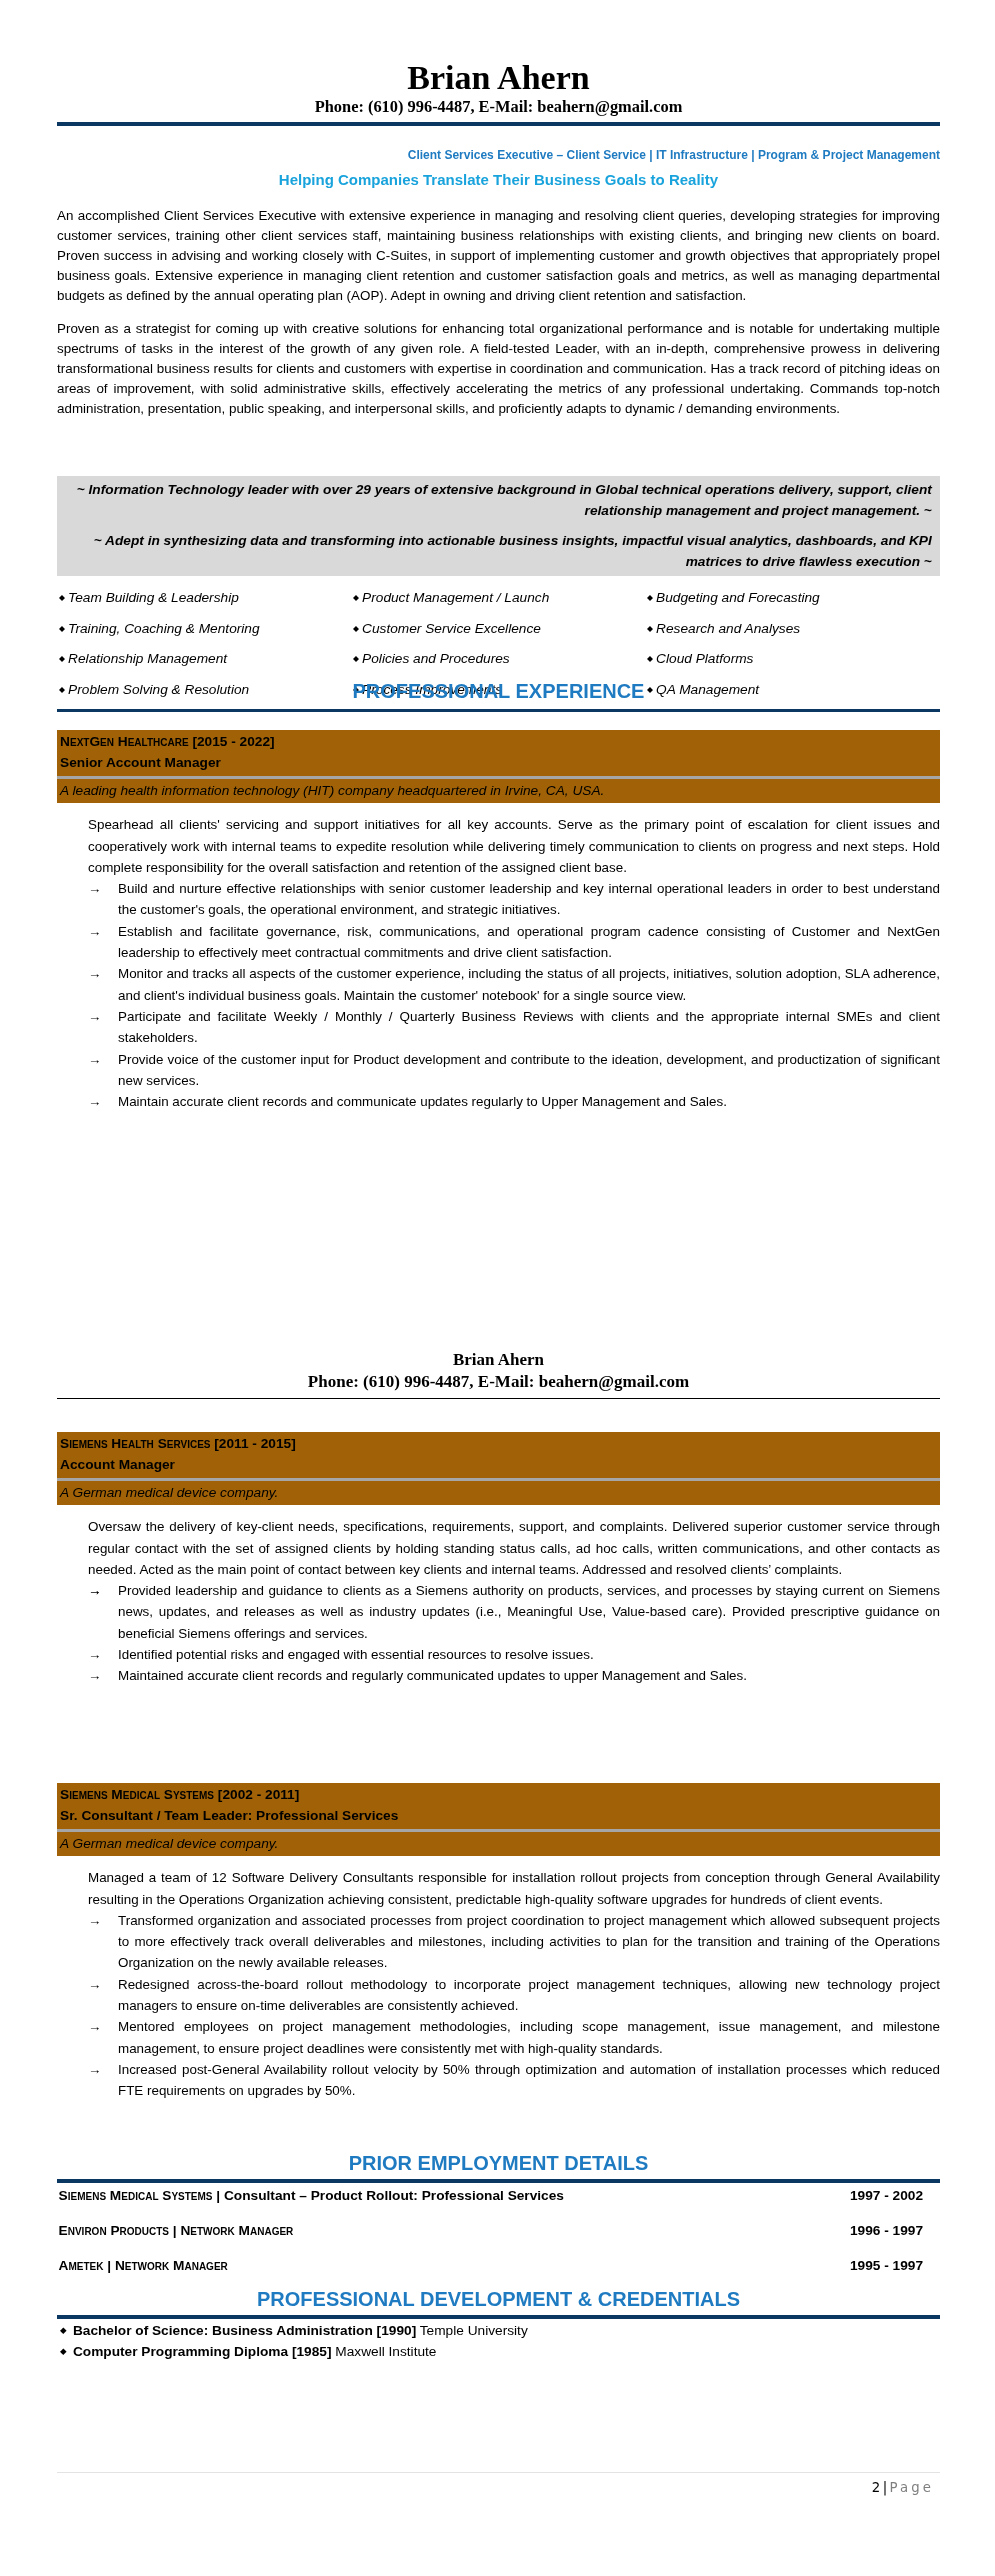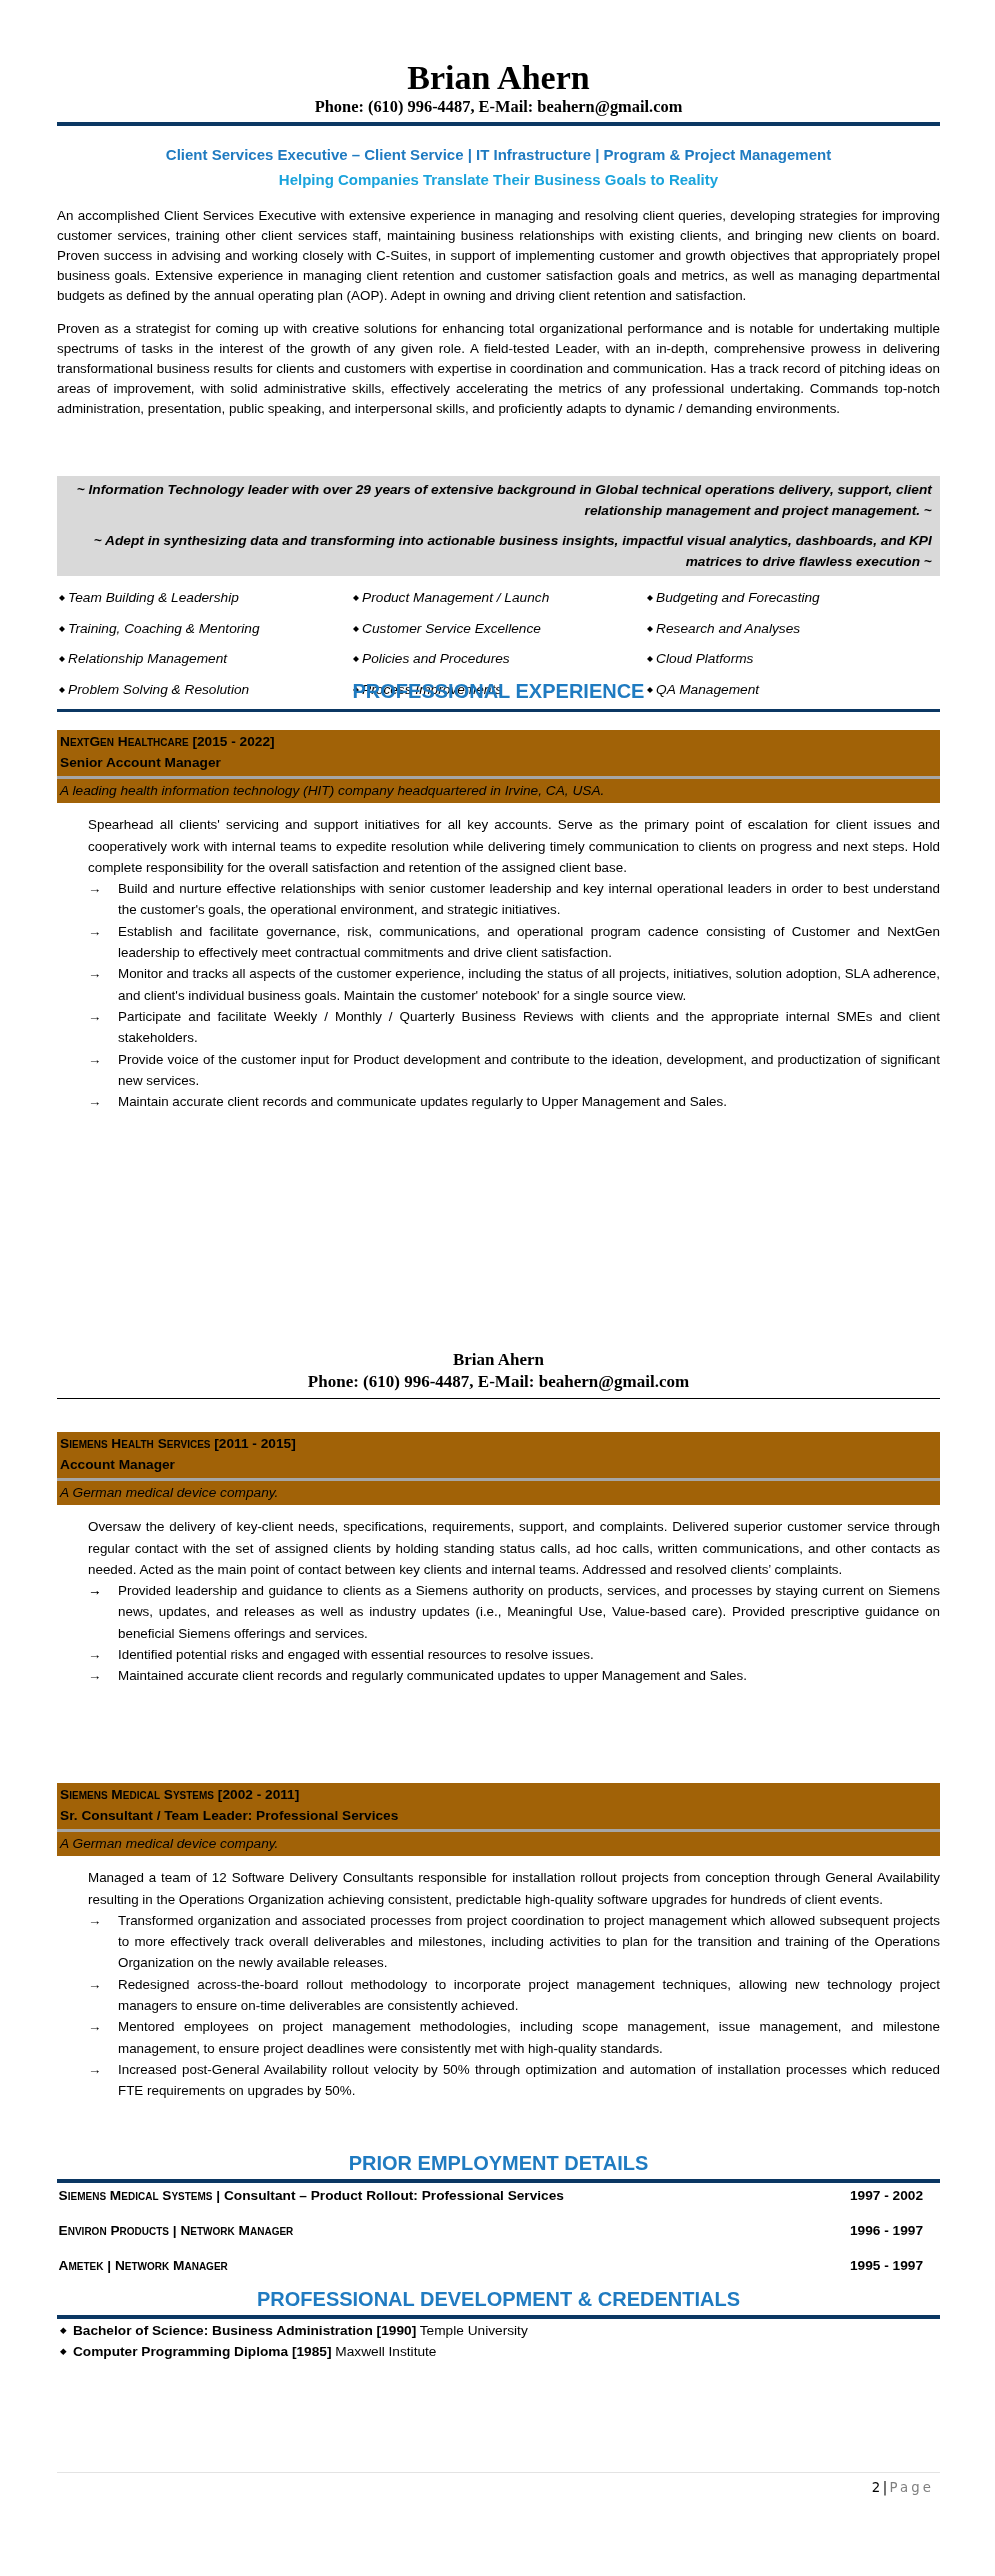--- a/index.html
+++ b/index.html
@@ -5,21 +5,21 @@
   html, body { margin: 0; padding: 0; background: #ffffff; }
   body { width: 996px; height: 2576px; position: relative; font-family: "Liberation Sans", sans-serif; color: #000; }
   .page { position: absolute; left: 0; top: 0; width: 996px; }
   .content { position: absolute; left: 57px; width: 883px; }
 
   .name { text-align: center; font-family: "Liberation Serif", serif; font-weight: bold; font-size: 34px; line-height: 39px; }
   .contact { text-align: center; font-family: "Liberation Serif", serif; font-weight: bold; font-size: 16.4px; line-height: 20.3px; }
   .rule-thick { height: 3.9px; background: #0b3763; }
   .rule-thin { height: 1.6px; background: #000; }
 
-  .headline { text-align: center; color: #1f7bc1; font-weight: bold; font-size: 15px; line-height: 22px; }
+  .headline { text-align: right; color: #1f7bc1; font-weight: bold; font-size: 12px; line-height: 22px; }
   .subheadline { text-align: center; color: #19a3dc; font-weight: bold; font-size: 15px; line-height: 20.3px; }
 
   .para { font-size: 13.4px; line-height: 20px; text-align: justify; margin: 0; }
 
   .highlight-box { background: #d9d9d9; padding: 3.1px 7.8px; }
   .highlight-box p { margin: 0; text-align: right; font-weight: bold; font-style: italic; font-size: 13.7px; line-height: 21px; }
   .highlight-box p + p { margin-top: 9.4px; }
 
   .skills { display: grid; grid-template-columns: 294px 294px 294px; row-gap: 12px; }
   .skill { font-style: italic; font-size: 13.7px; line-height: 18.4px; white-space: nowrap; }

